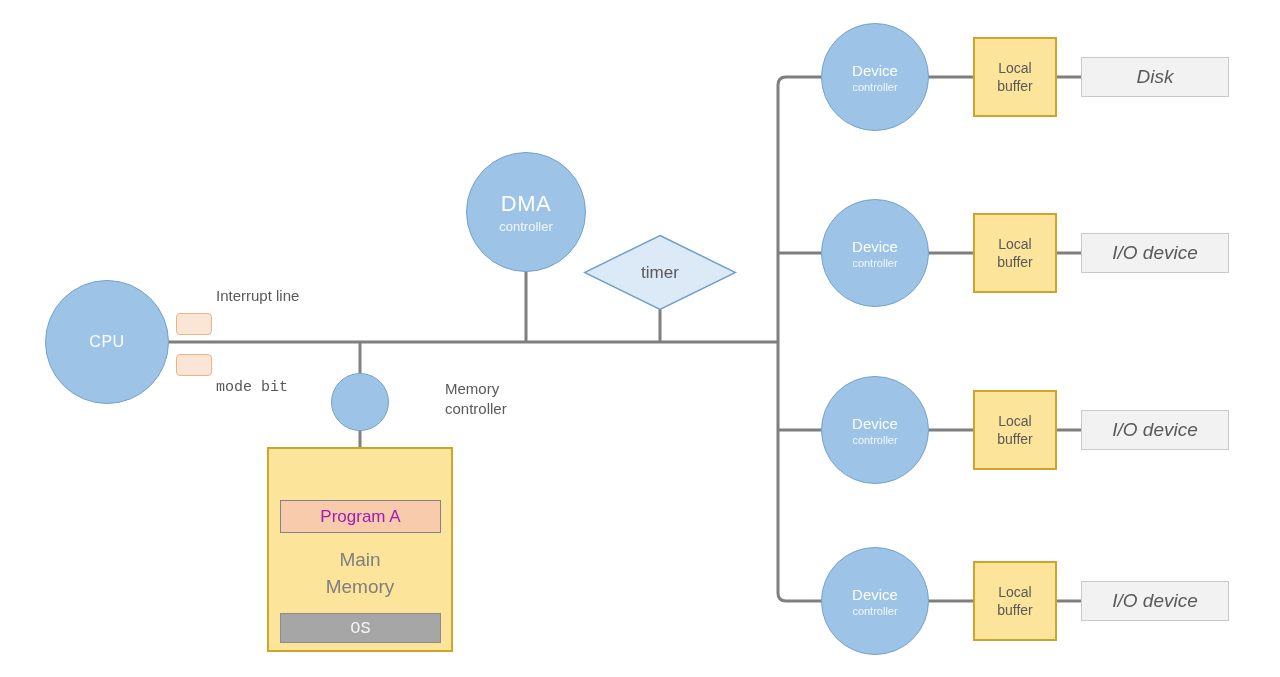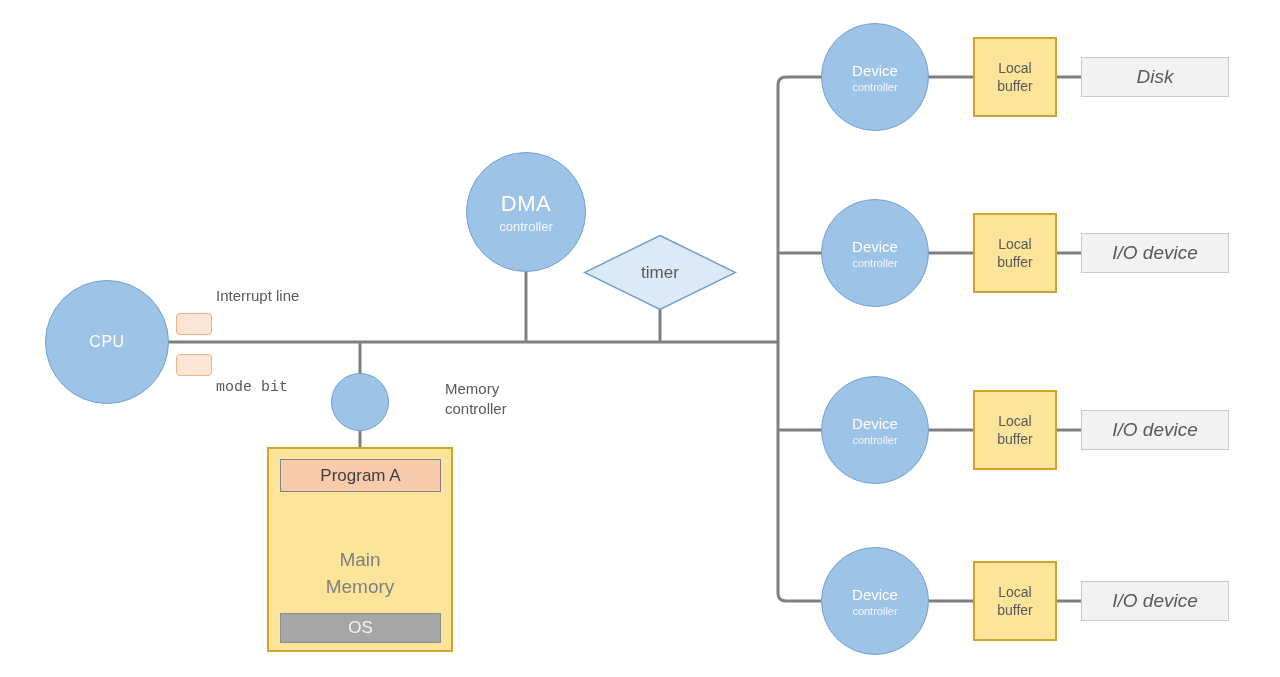--- a/index.html
+++ b/index.html
@@ -28,21 +28,21 @@
   }
   .peachtag{
     background:#FBE5D6;
     border:1.5px solid #F4B183;
     border-radius:4px;
   }
   .labeltext{color:#595959;font-size:15px;line-height:20px;margin-left:48px;}
   .memobox{
     background:#F8CBAD;border:1.5px solid #828282;
     display:flex;align-items:center;justify-content:center;
-    font-size:17px;color:#404040;
+    font-size:17px;color:#a21caf;margin-top:41px;
   }
   .memobox.green{background:#C5E0B4;}
   .osbox{
     background:#A6A6A6;border:1.5px solid #8C8C8C;
     display:flex;align-items:center;justify-content:center;
     font-size:17px;color:#F5F5F5;
   }
   .mainmem-label{
     color:#7F7F7F;font-size:19px;line-height:27px;text-align:center;width:100%;
   }
@@ -122,21 +122,21 @@
   </div>
 
   <div class="abs yellowbox" style="left:267px;top:447px;width:186px;height:205px;">
     <div class="abs memobox" style="left:11px;top:10px;width:161px;height:33px;">
       <span>Program A</span>
     </div>
     <div class="abs mainmem-label" style="left:0;top:97px;">
       <div>Main</div>
       <div>Memory</div>
     </div>
-    <div class="abs osbox" style="left:11px;top:164px;width:161px;height:30px;">
+    <div class="abs osbox" style="left:11px;top:164px;width:161px;height:30px;font-family:Liberation Mono, monospace;">
       <span>OS</span>
     </div>
   </div>
 
   <div class="abs circle" style="left:821px;top:23px;width:108px;height:108px;">
     <span class="med" style="font-size:15px;">Device</span>
     <span class="small">controller</span>
   </div>
   <div class="abs yellowbox bufferbox" style="left:973px;top:37px;width:84px;height:80px;">
     <span>Local</span>

